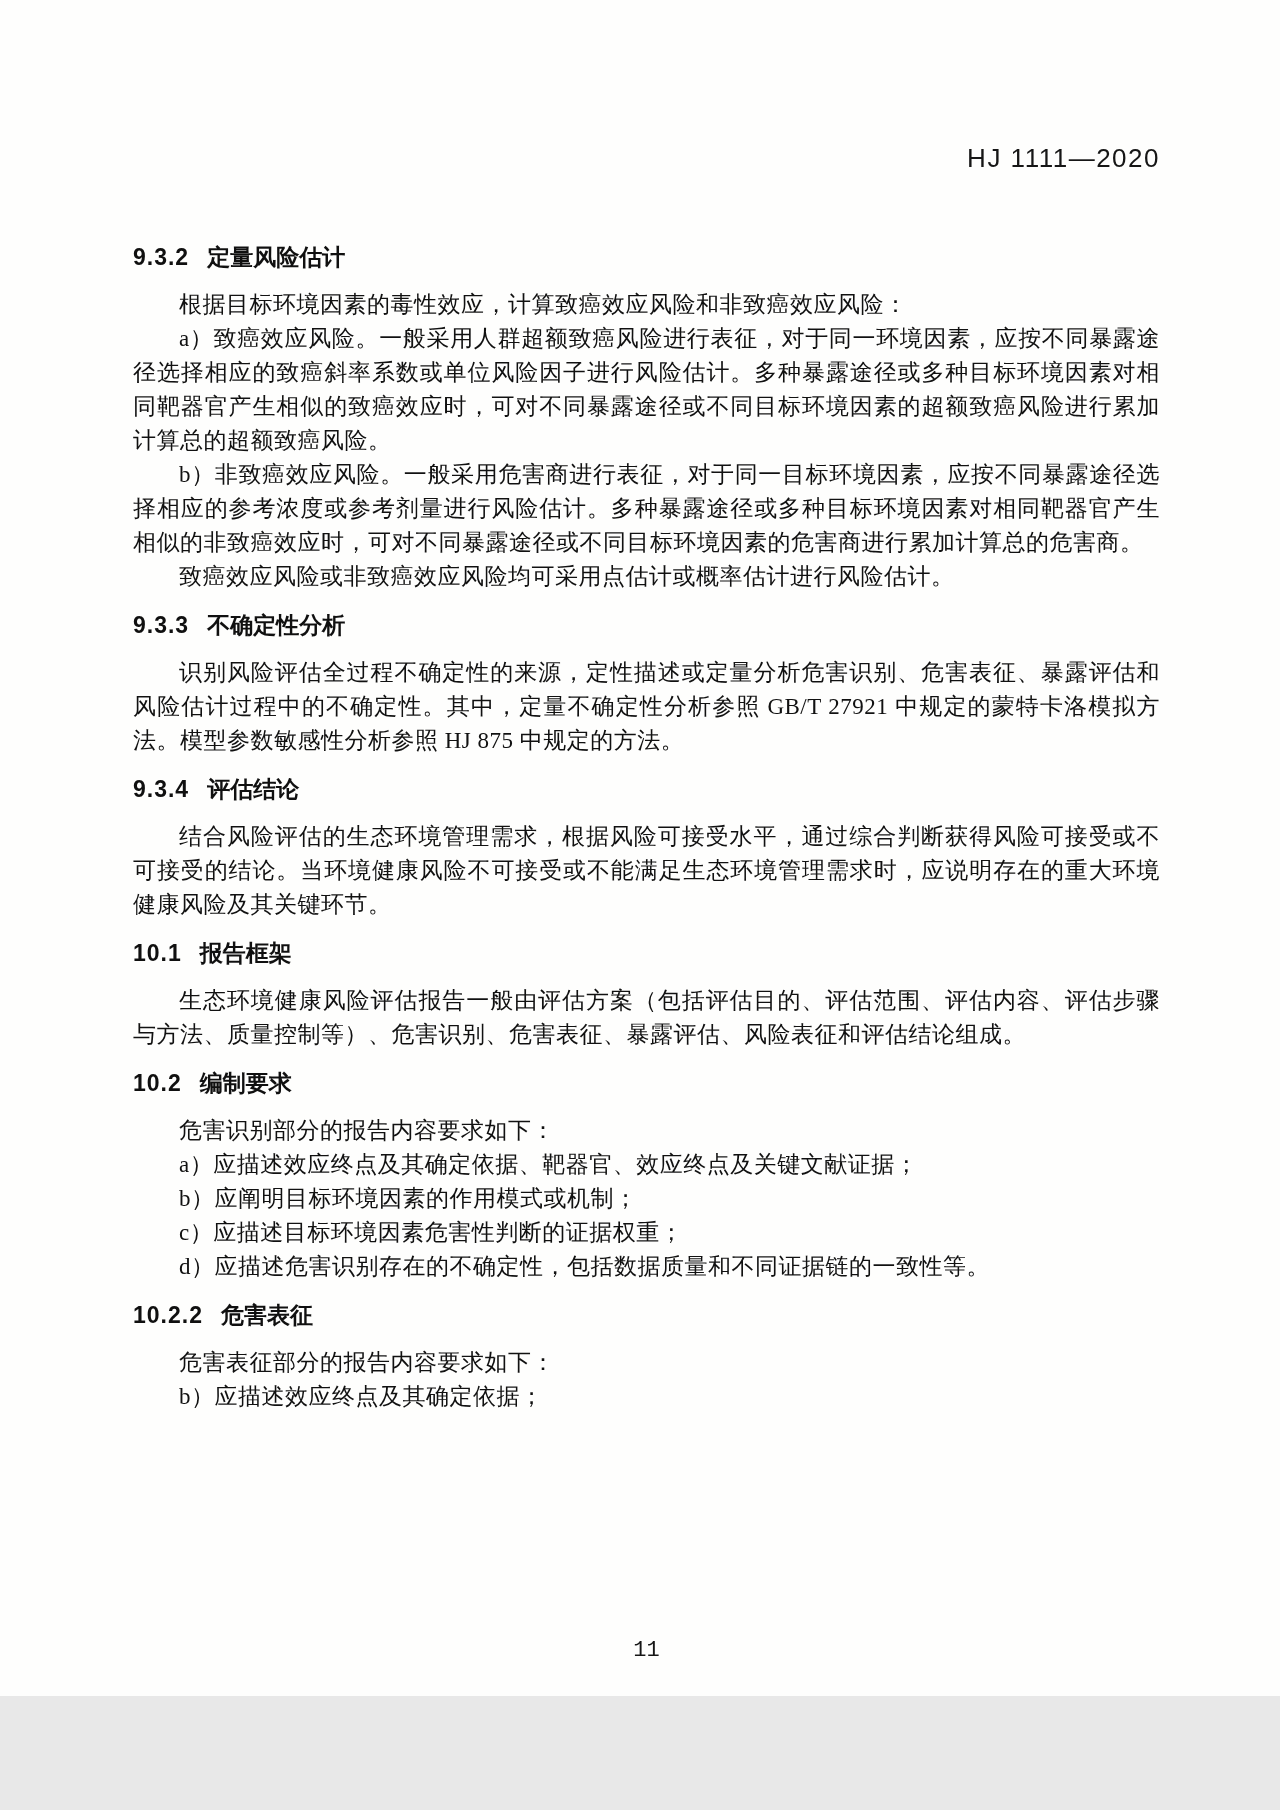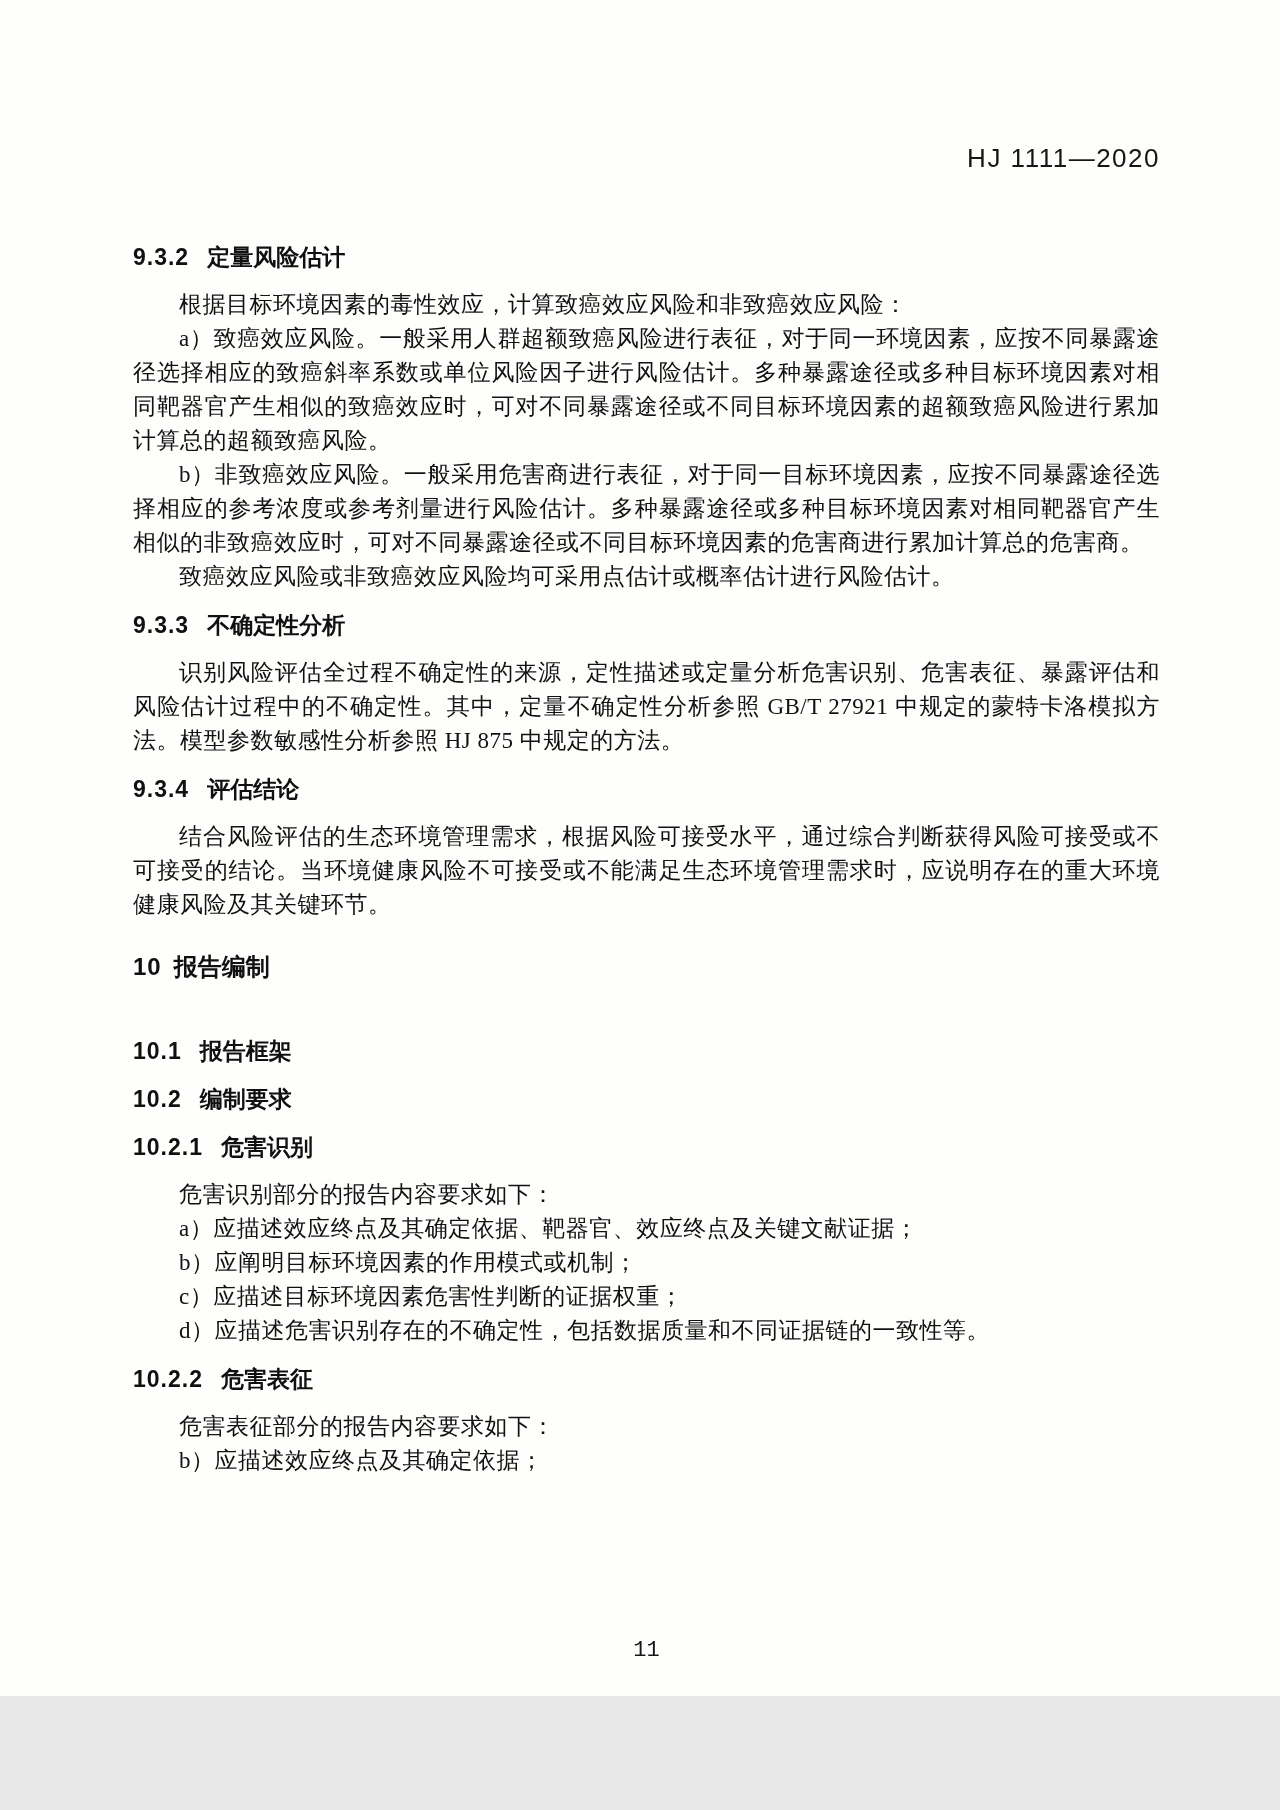--- a/index.html
+++ b/index.html
@@ -91,35 +91,30 @@
     <div class="heading">
       <span class="h-num">9.3.3</span><span class="h-title">不确定性分析</span>
     </div>
     <p class="para">识别风险评估全过程不确定性的来源，定性描述或定量分析危害识别、危害表征、暴露评估和风险估计过程中的不确定性。其中，定量不确定性分析参照 GB/T 27921 中规定的蒙特卡洛模拟方法。模型参数敏感性分析参照 HJ 875 中规定的方法。</p>
 
     <div class="heading">
       <span class="h-num">9.3.4</span><span class="h-title">评估结论</span>
     </div>
     <p class="para">结合风险评估的生态环境管理需求，根据风险可接受水平，通过综合判断获得风险可接受或不可接受的结论。当环境健康风险不可接受或不能满足生态环境管理需求时，应说明存在的重大环境健康风险及其关键环节。</p>
 
-    <div class="heading chapter">
-      <span class="h-num">10</span><span class="h-title">报告编制</span>
-    </div>
 
     <div class="heading">
       <span class="h-num">10.1</span><span class="h-title">报告框架</span>
     </div>
+    <p class="para">生态环境健康风险评估报告一般由评估方案（包括评估目的、评估范围、评估内容、评估步骤与方法、质量控制等）、危害识别、危害表征、暴露评估、风险表征和评估结论组成。</p>
 
     <div class="heading">
       <span class="h-num">10.2</span><span class="h-title">编制要求</span>
     </div>
 
-    <div class="heading">
-      <span class="h-num">10.2.1</span><span class="h-title">危害识别</span>
-    </div>
     <p class="list-line">危害识别部分的报告内容要求如下：</p>
     <p class="list-line">a）应描述效应终点及其确定依据、靶器官、效应终点及关键文献证据；</p>
     <p class="list-line">b）应阐明目标环境因素的作用模式或机制；</p>
     <p class="list-line">c）应描述目标环境因素危害性判断的证据权重；</p>
     <p class="list-line">d）应描述危害识别存在的不确定性，包括数据质量和不同证据链的一致性等。</p>
 
     <div class="heading">
       <span class="h-num">10.2.2</span><span class="h-title">危害表征</span>
     </div>
     <p class="list-line">危害表征部分的报告内容要求如下：</p>

